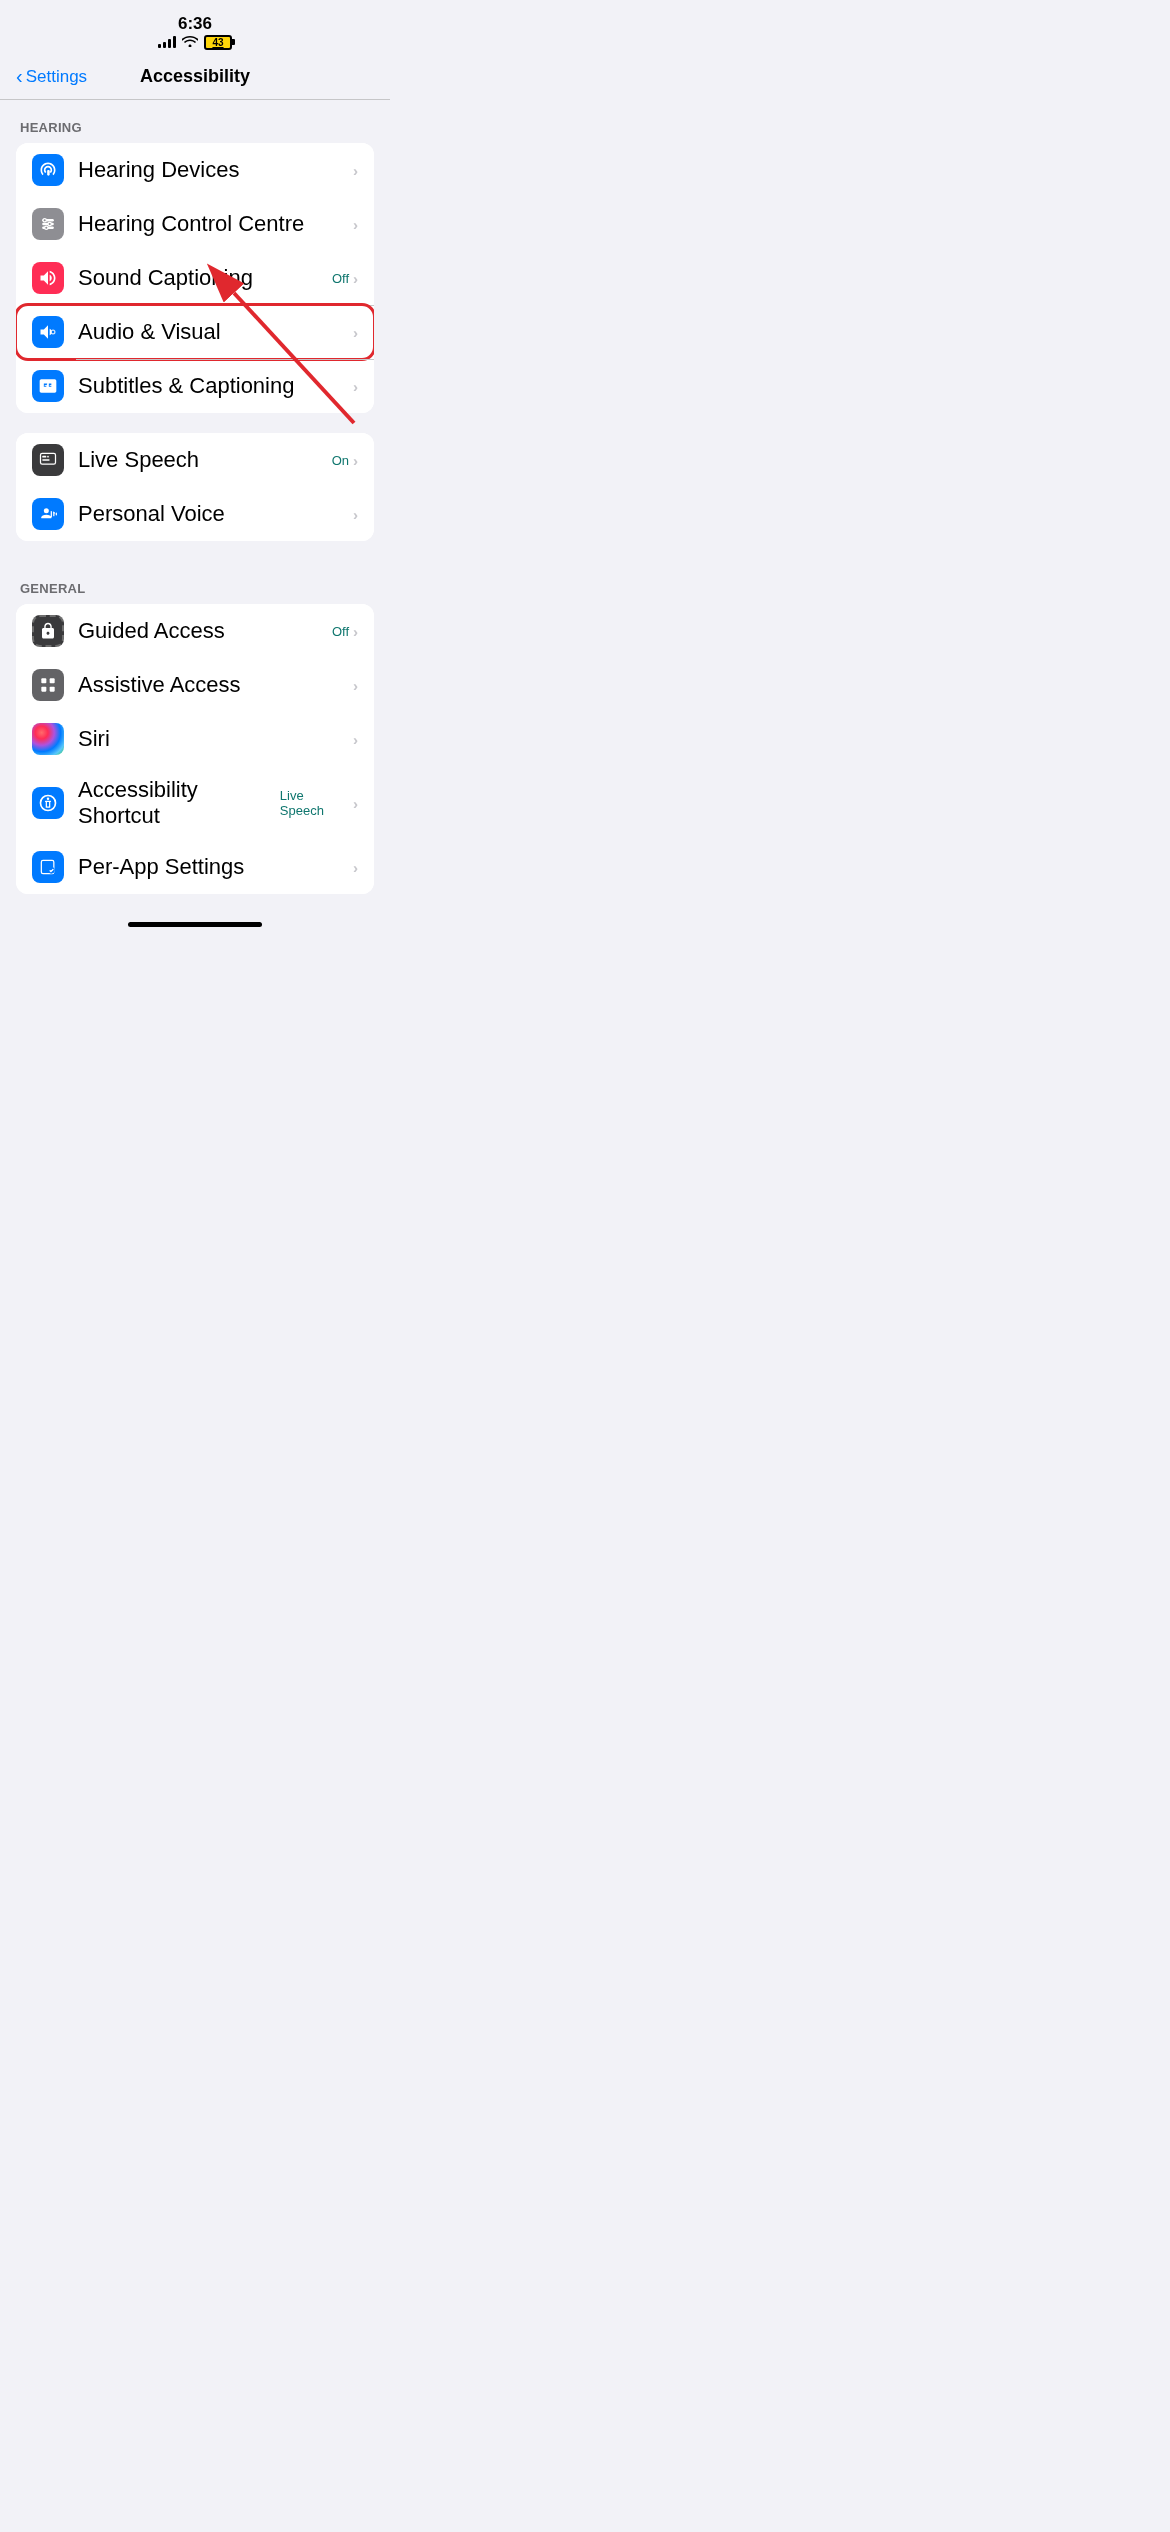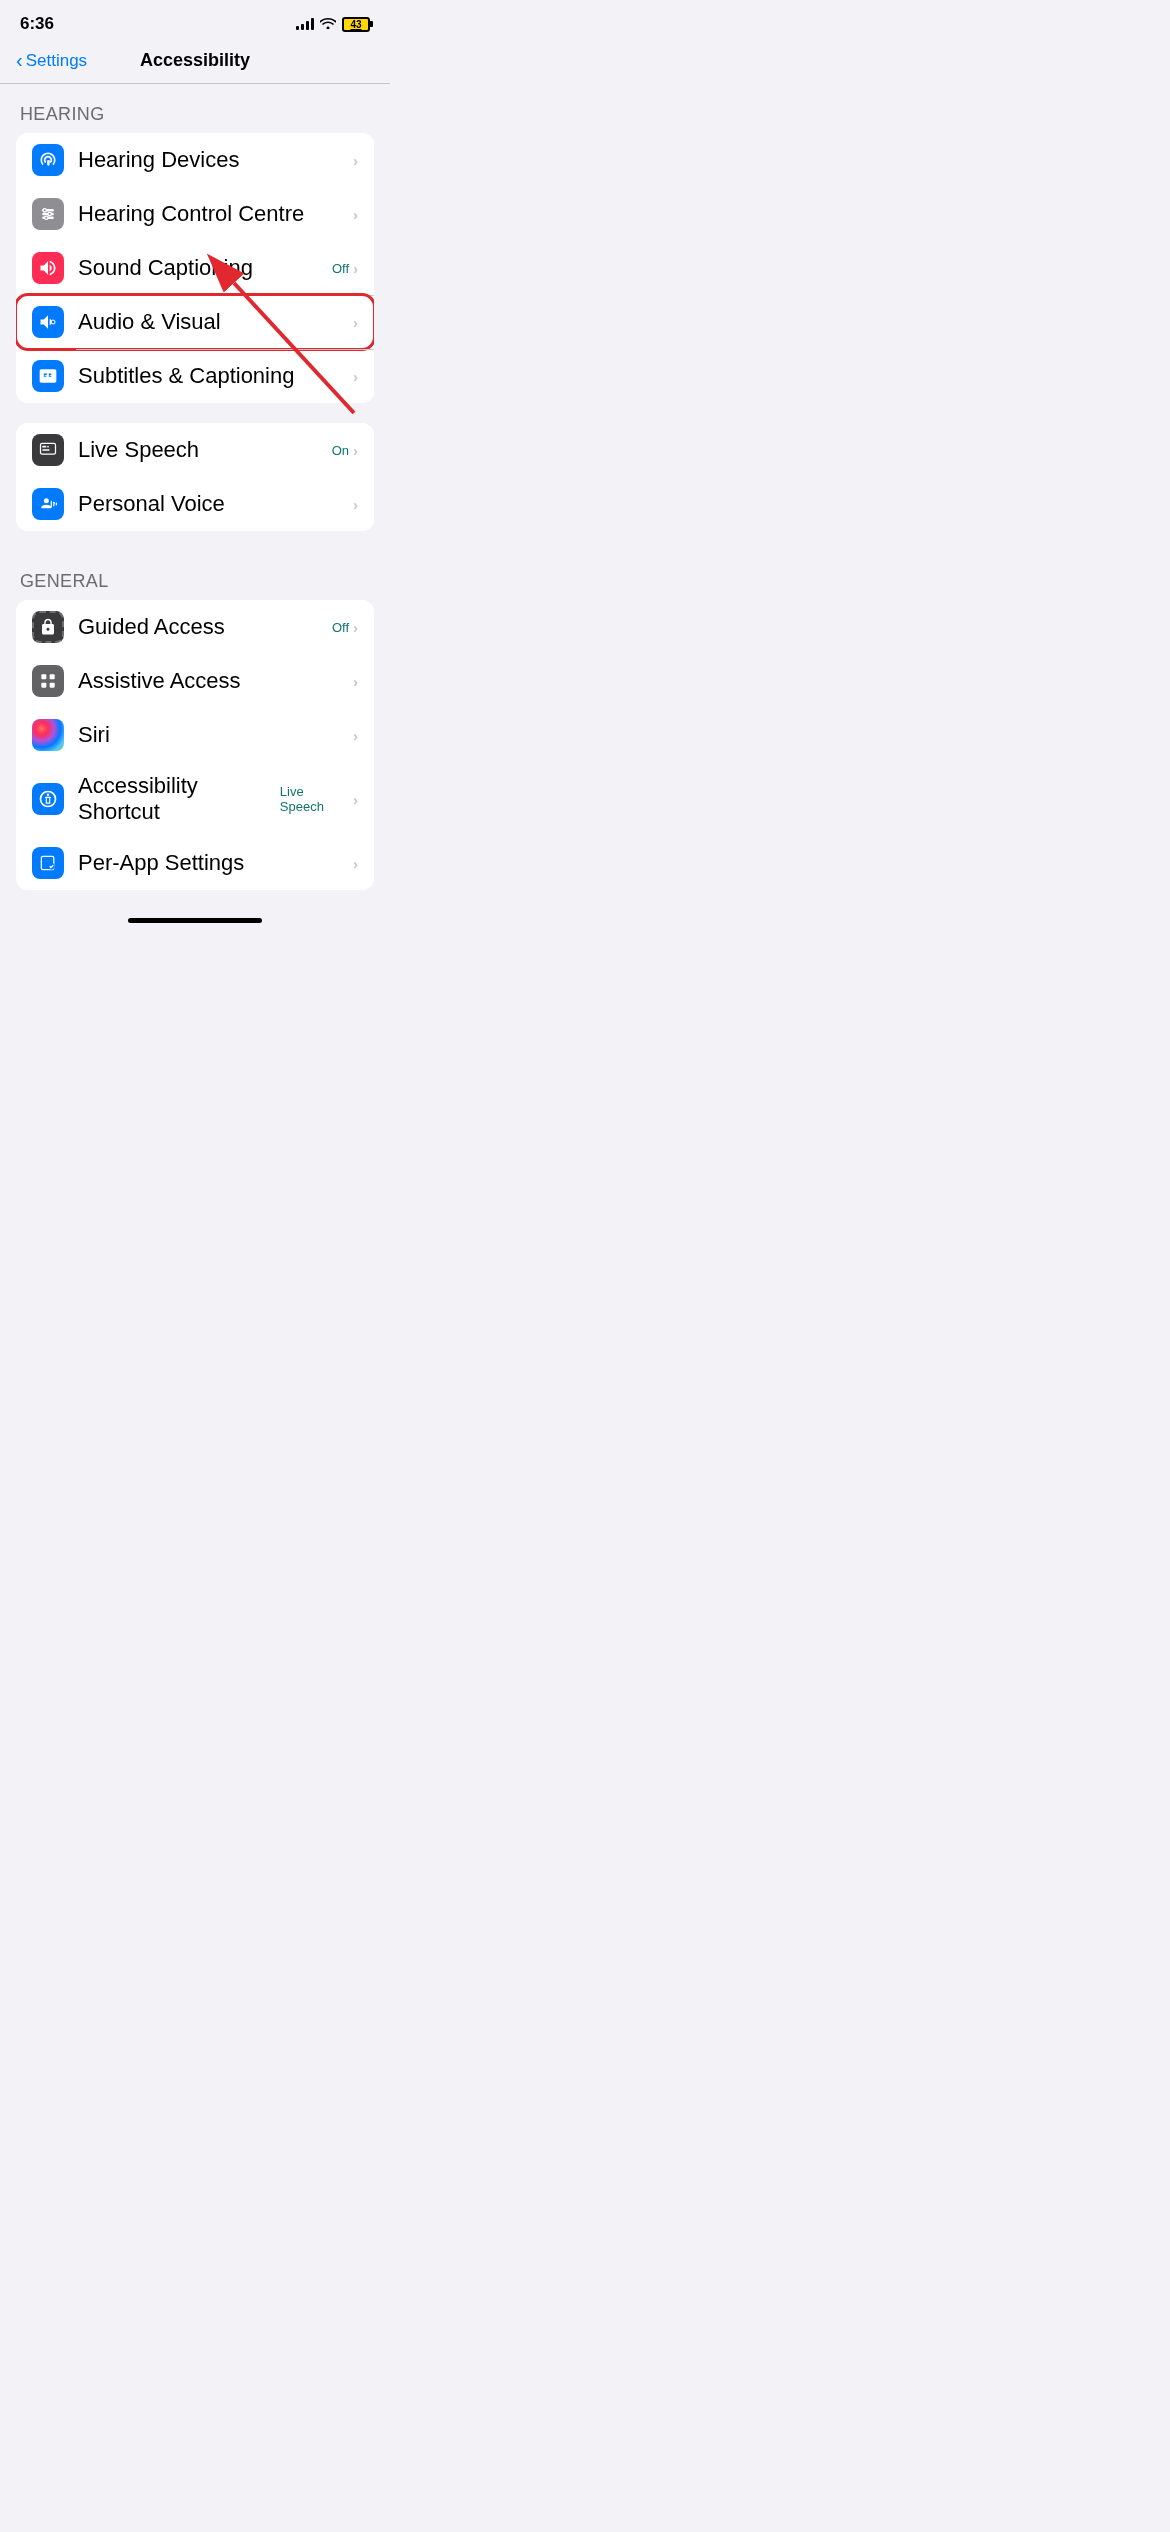--- a/index.html
+++ b/index.html
@@ -10,24 +10,25 @@
       min-height: 844px;
       background: #f2f2f7;
       font-family: -apple-system, 'SF Pro Text', 'Helvetica Neue', sans-serif;
       color: #000;
       overflow-x: hidden;
     }
 
     
     .status-bar {
       display: flex;
-      justify-content: space-between;
+      justify-content: flex-end;
       align-items: center;
       padding: 14px 20px 8px 20px;
       background: #f2f2f7;
+      flex-direction: column;
     }
 
     .status-time {
       font-size: 17px;
       font-weight: 600;
       color: #000;
     }
 
     .status-icons {
       display: flex;
@@ -118,22 +119,22 @@
     
     .section-divider {
       height: 1px;
       background: #c6c6c8;
       margin: 0;
     }
 
     
     .section-header {
       padding: 20px 20px 8px 20px;
-      font-size: 18px;
-      font-weight: 400;
+      font-size: 13px;
+      font-weight: 700;
       color: #6c6c70;
       letter-spacing: 0.02em;
       text-transform: uppercase;
     }
 
     
     .settings-group {
       background: #fff;
       border-radius: 12px;
       margin: 0 16px 20px 16px;

